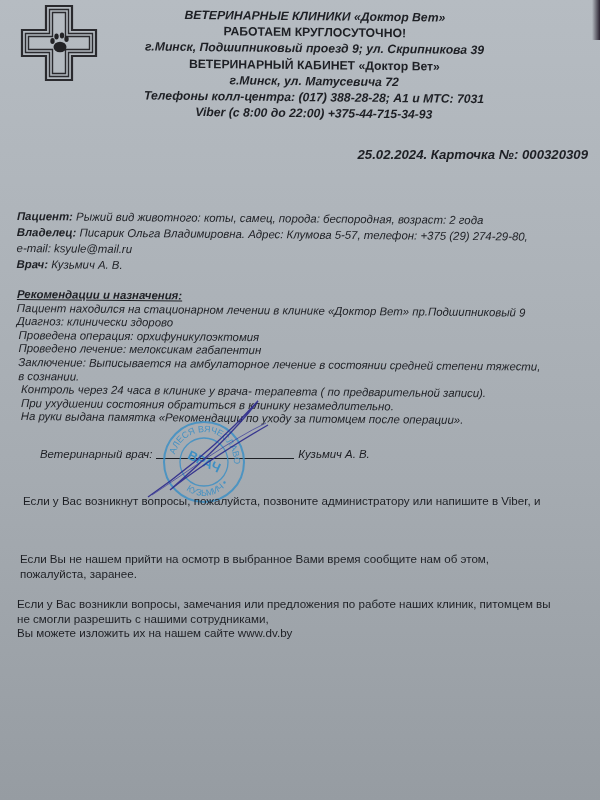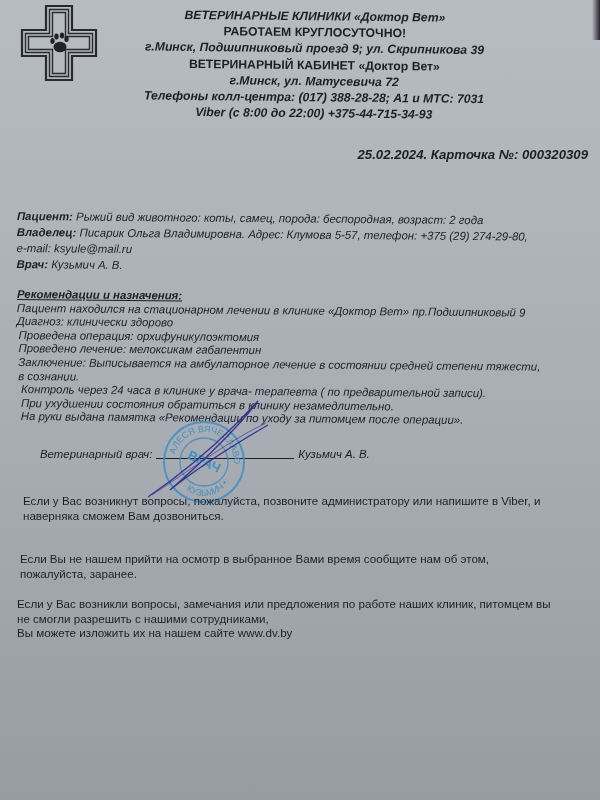--- a/index.html
+++ b/index.html
@@ -132,21 +132,20 @@
   <text x="44" y="48" text-anchor="middle" font-family="Liberation Sans, sans-serif" font-weight="bold" font-size="13" fill="#3d8fc4" transform="rotate(25 44 44)">ВРАЧ</text>
 </svg>
 
 <svg class="sig-scribble" viewBox="0 0 130 110">
   <path d="M8 102 C 40 80, 70 55, 95 30 C 105 20, 112 12, 118 6 C 100 30, 70 60, 30 95 C 55 75, 85 55, 128 30" fill="none" stroke="#2c2a8c" stroke-width="1.3" opacity="0.9"></path>
   <path d="M12 100 C 50 75, 90 45, 126 28" fill="none" stroke="#3a3a9a" stroke-width="0.9" opacity="0.8"></path>
 </svg>
 
 <div class="info info1">
   <span class="l">Если у Вас возникнут вопросы, пожалуйста, позвоните администратору или напишите в Viber, и</span>
-  <span class="l">наверняка сможем Вам дозвониться.</span>
 </div>
 
 <div class="info info2">
   <span class="l">Если Вы не нашем прийти на осмотр в выбранное Вами время сообщите нам об этом,</span>
   <span class="l">пожалуйста, заранее.</span>
 </div>
 
 <div class="info info3">
   <span class="l">Если у Вас возникли вопросы, замечания или предложения по работе наших клиник, питомцем вы</span>
   <span class="l">не смогли разрешить с нашими сотрудниками,</span>

